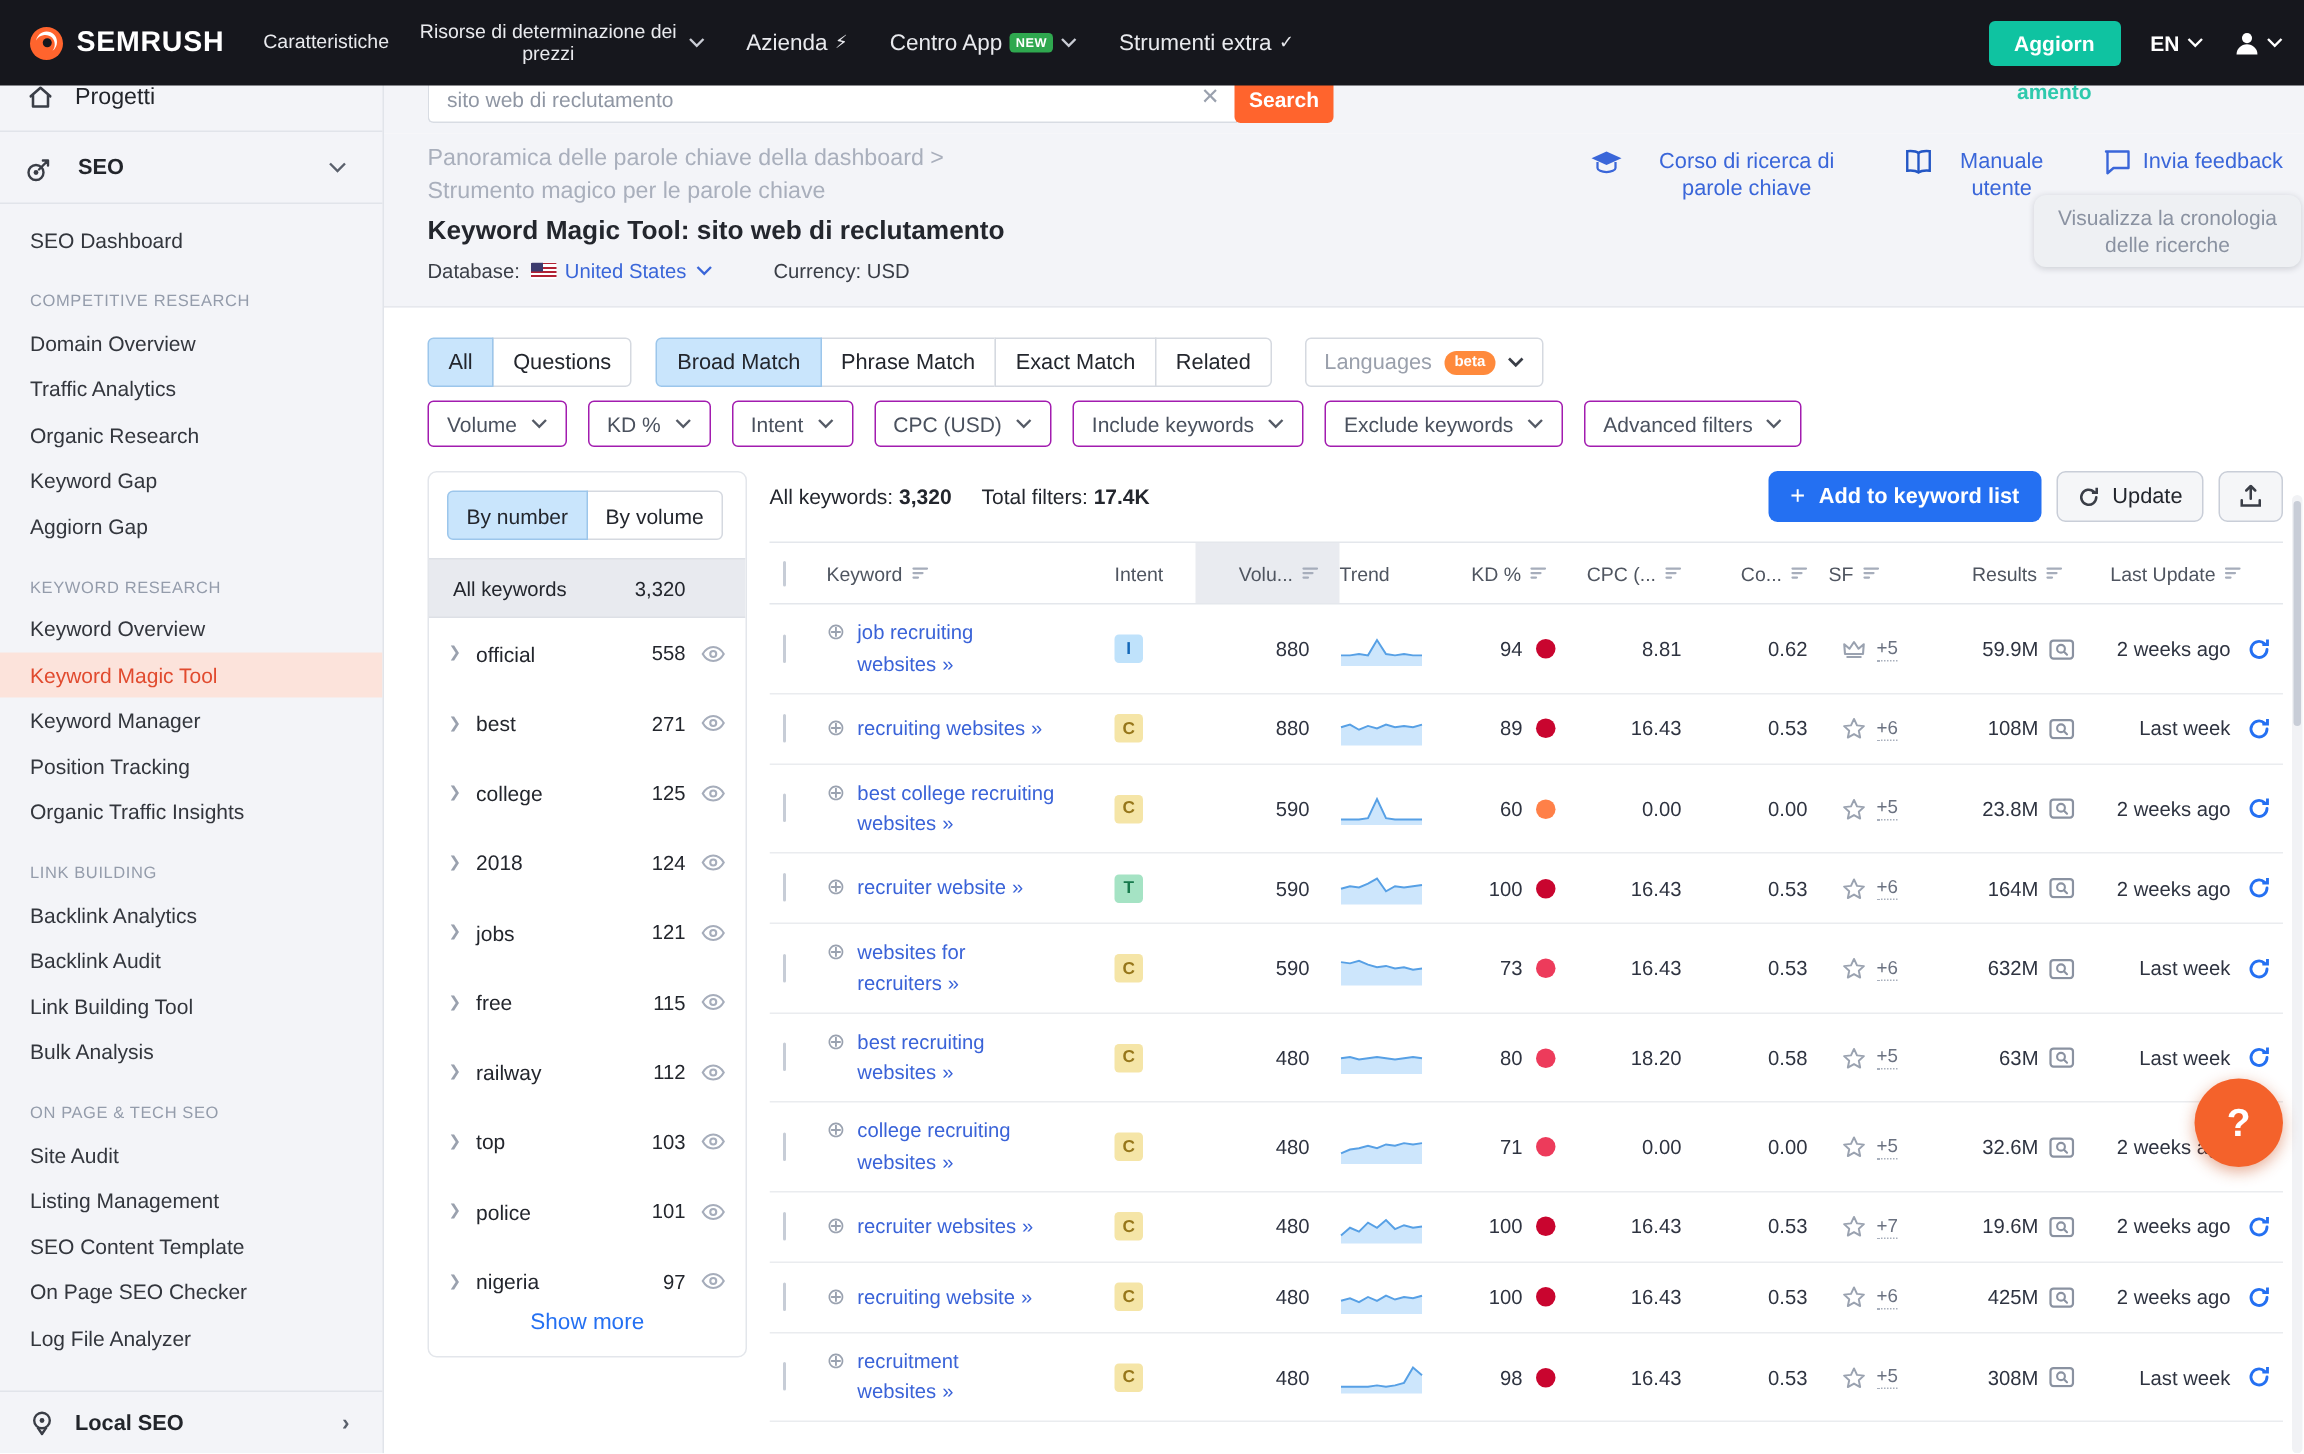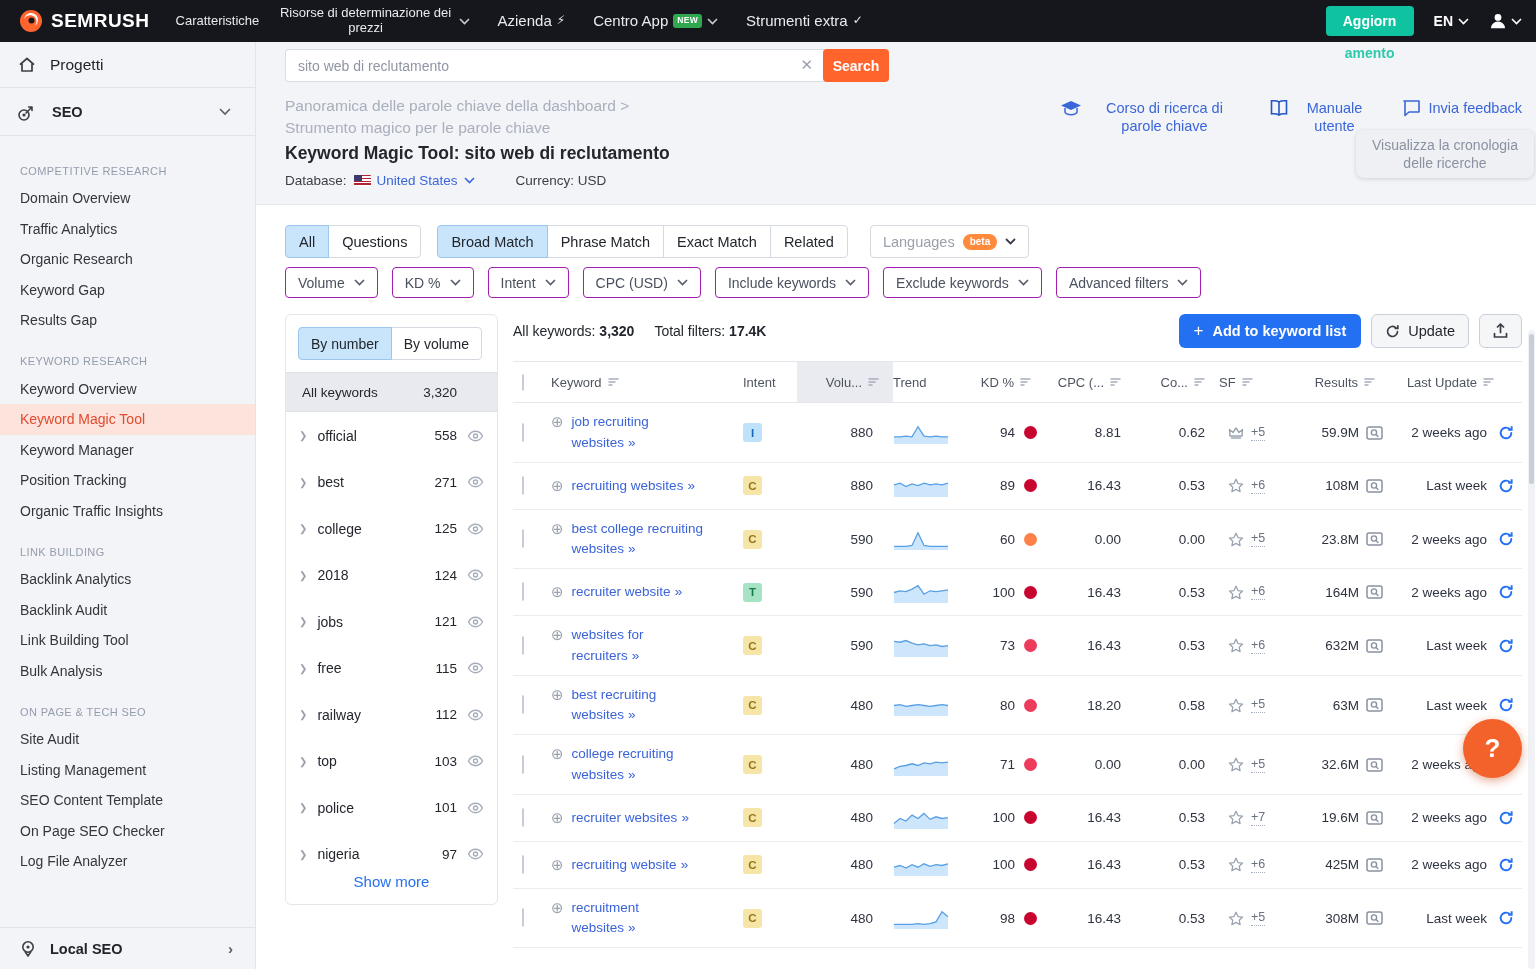--- a/index.html
+++ b/index.html
@@ -1,21 +1,21 @@
 <!DOCTYPE html>
 <html><head>
 <meta charset="utf-8">
 <style>
   * { margin:0; padding:0; box-sizing:border-box; }
   html,body { width:1536px; height:969px; }
   body { font-family:"Liberation Sans","DejaVu Sans",sans-serif; background:#fff; overflow:hidden; }
   .page { position:relative; width:1536px; height:969px; background:#fff; overflow:hidden; }
 
   
-  .topnav { position:absolute; top:0; left:0; right:0; height:42px; background:#16171D; display:flex; align-items:center; padding:0 14px 0 18px; color:#fff; z-index:40; }
+  .topnav { position:absolute; top:0; left:0; right:0; height:57px; background:#16171D; display:flex; align-items:center; padding:0 14px 0 18px; color:#fff; z-index:40; }
   .brand { display:flex; align-items:center; gap:7px; margin-right:26px; }
   .brand-name { font-size:19px; font-weight:bold; letter-spacing:.5px; color:#fff; }
   .nav-items { display:flex; align-items:center; gap:28px; }
   .nav-item { color:#E9EAEE; font-size:13px; text-align:center; line-height:1.15; display:flex; align-items:center; gap:5px; cursor:pointer; }
   .nav-item .wrap { display:inline-block; }
   .nav-item.big { font-size:15px; }
   .nav-item .cw { max-width:74px; }
   .nav-item .rw { max-width:176px; }
   .new-badge { background:#2FA84F; color:#fff; font-size:8.5px; font-weight:bold; padding:2px 4px; border-radius:3px; letter-spacing:.3px; }
   .nav-right { margin-left:auto; display:flex; align-items:center; gap:20px; }
@@ -211,26 +211,27 @@
           <circle cx="9" cy="15" r="5" fill="none" stroke="#3A3E47" stroke-width="1.6"></circle>
           <circle cx="9" cy="15" r="1.6" fill="#3A3E47"></circle>
           <path d="M11 13 17 7M17 7h-3.4M17 7v3.4" fill="none" stroke="#3A3E47" stroke-width="1.6" stroke-linecap="round"></path>
         </svg>
       <span>SEO</span>
       <svg class="ic chev" width="12" height="8" viewBox="0 0 12 8">
           <polyline points="1,1 6,6 11,1" fill="none" stroke="#5A606C" stroke-width="1.6"></polyline>
         </svg>
     </div>
     <div class="side-list" id="side-list">
+        <div class="side-item">SEO Dashboard</div>
         <div class="side-section">COMPETITIVE RESEARCH</div>
         <div class="side-item">Domain Overview</div>
         <div class="side-item">Traffic Analytics</div>
         <div class="side-item">Organic Research</div>
         <div class="side-item">Keyword Gap</div>
-        <div class="side-item">Results Gap</div>
+        <div class="side-item">Aggiorn Gap</div>
         <div class="side-section">KEYWORD RESEARCH</div>
         <div class="side-item">Keyword Overview</div>
         <div class="side-item active">Keyword Magic Tool</div>
         <div class="side-item">Keyword Manager</div>
         <div class="side-item">Position Tracking</div>
         <div class="side-item">Organic Traffic Insights</div>
         <div class="side-section">LINK BUILDING</div>
         <div class="side-item">Backlink Analytics</div>
         <div class="side-item">Backlink Audit</div>
         <div class="side-item">Link Building Tool</div>

